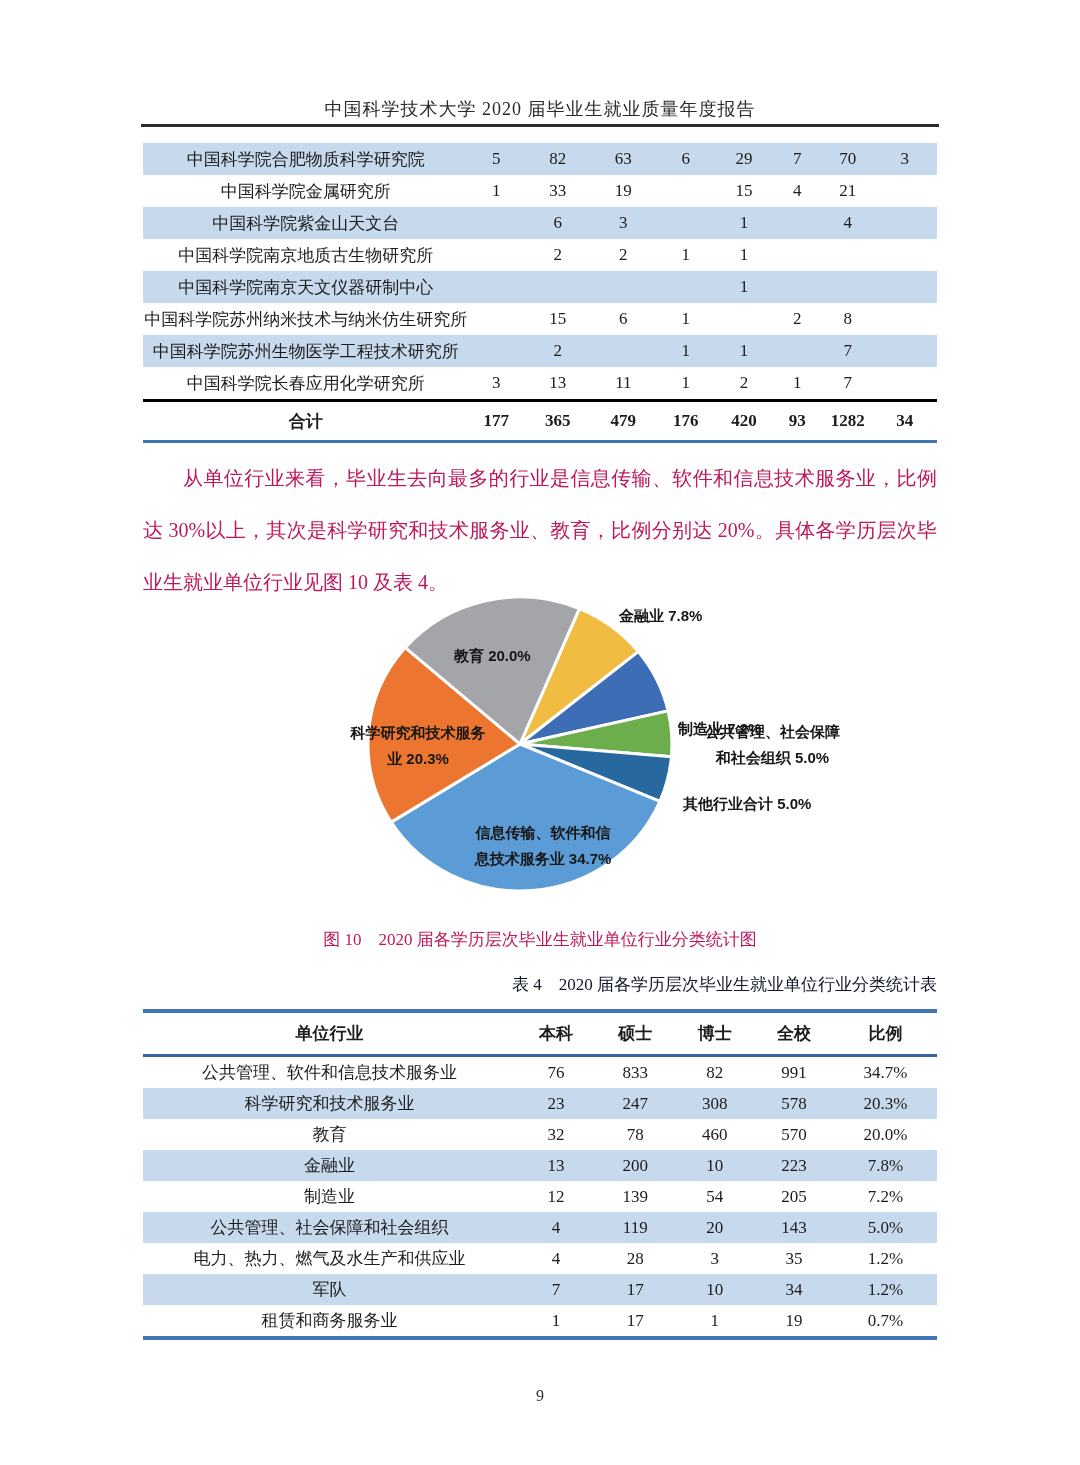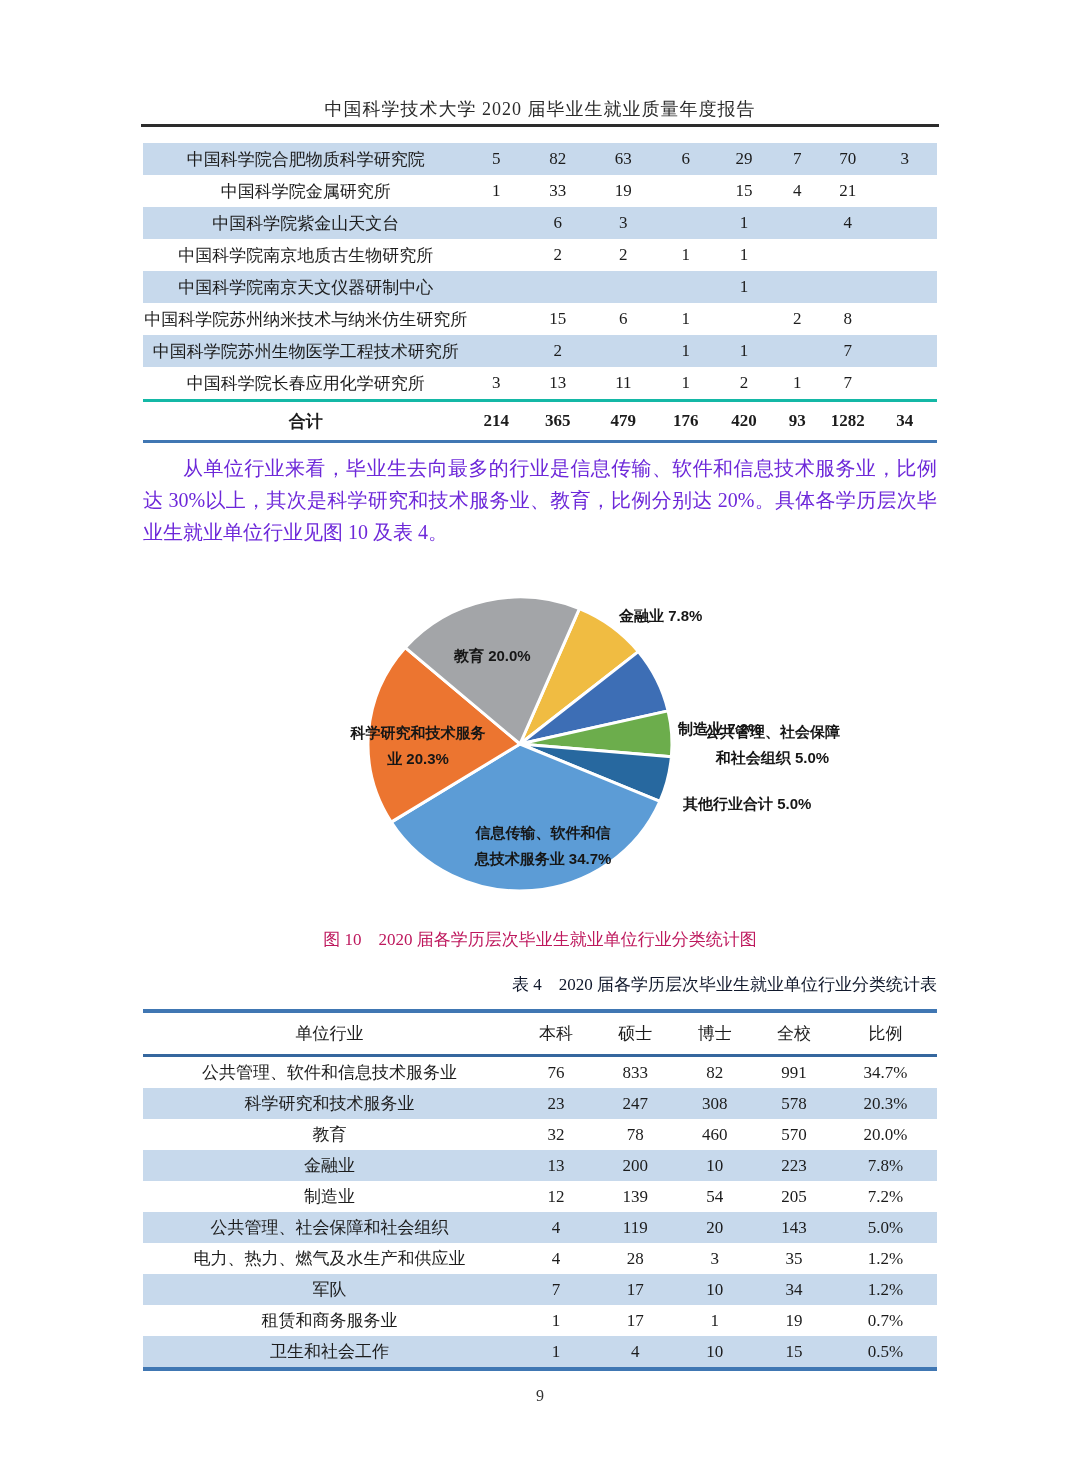--- a/index.html
+++ b/index.html
@@ -13,25 +13,25 @@
   #hdr-title{top:97px;left:143px;width:794px;text-align:center;font-size:18px;letter-spacing:1px;color:#2a2a2a;}
   #hdr-rule{top:124px;left:141px;width:798px;height:3px;background:#2c2c2c;}
 
   
   table{border-collapse:collapse;table-layout:fixed;width:794px;font-size:17px;color:#1c1c1c;}
   td,th{text-align:center;vertical-align:middle;padding:0;white-space:nowrap;overflow:hidden;}
   tr.shaded td, tr.shaded th{background:#C7D9EC;}
 
   #t1wrap{top:143px;left:143px;}
   #table1 td{height:32px;}
-  #table1 tr.total td{height:38px;border-top:3px solid #14b8a6;border-bottom:3px solid #4077B3;font-weight:600;}
-
-  
-  #para{top:452px;left:143px;width:794px;font-size:20px;line-height:32px;
-        text-align:justify;text-indent:2em;color:#6d28d9;}
+  #table1 tr.total td{height:38px;border-top:3px solid #000000;border-bottom:3px solid #4077B3;font-weight:600;}
+
+  
+  #para{top:452px;left:143px;width:794px;font-size:20px;line-height:52px;
+        text-align:justify;text-indent:2em;color:#be185d;}
 
   
   #chart{top:575px;left:143px;width:794px;height:345px;}
   #chart svg{position:absolute;left:0;top:0;}
   .pie-label{position:absolute;font-family:Liberation Sans, sans-serif;
              font-weight:bold;font-size:15px;line-height:26px;color:#161616;white-space:nowrap;}
   .pl0{left:476px;top:28px;}
   .pl1{left:535px;top:93px;margin-top:48px;}
   .pl2{left:542px;top:144px;width:175px;text-align:center;}
   .pl3{left:540px;top:216px;}
@@ -39,21 +39,21 @@
   .pl5{left:190px;top:145px;width:170px;text-align:center;}
   .pl6{left:311px;top:68px;}
 
   
   #figcap{top:928px;left:143px;width:794px;text-align:center;font-size:17px;color:#be185d;}
   #tabcap{top:973px;left:143px;width:794px;text-align:right;font-size:17px;color:#0f172a;}
 
   
   #t4wrap{top:1009px;left:143px;}
   #table4{border-bottom:4px solid #4077B3;}
-  #table4 thead th{height:41px;font-weight:normal;border-top:4px solid #4077B3;border-bottom:3px solid #35679E;}
+  #table4 thead th{height:41px;font-weight:bold;border-top:4px solid #4077B3;border-bottom:3px solid #35679E;}
   #table4 tbody td{height:31px;}
 
   
   #pageno{top:1387px;left:0;width:1080px;text-align:center;font-size:16px;color:#333;}
 </style>
 </head>
 <body>
 
 <div class="abs" id="hdr-title">中国科学技术大学 2020 届毕业生就业质量年度报告</div>
 <div class="abs" id="hdr-rule"></div>
@@ -155,21 +155,21 @@
           <td>13</td>
           <td>11</td>
           <td>1</td>
           <td>2</td>
           <td>1</td>
           <td>7</td>
           <td></td>
         </tr>
         <tr class="total">
           <td>合计</td>
-          <td>214</td>
+          <td>177</td>
           <td>365</td>
           <td>479</td>
           <td>176</td>
           <td>420</td>
           <td>93</td>
           <td>1282</td>
           <td>34</td>
         </tr>
       </tbody>
   </table>
@@ -304,25 +304,17 @@
           <td>1.2%</td>
         </tr>
         <tr>
           <td>租赁和商务服务业</td>
           <td>1</td>
           <td>17</td>
           <td>1</td>
           <td>19</td>
           <td>0.7%</td>
         </tr>
-        <tr class="shaded">
-          <td>卫生和社会工作</td>
-          <td>1</td>
-          <td>4</td>
-          <td>10</td>
-          <td>15</td>
-          <td>0.5%</td>
-        </tr>
       </tbody>
   </table>
 </div>
 
 <div class="abs" id="pageno">9</div>
 
 </body></html>

